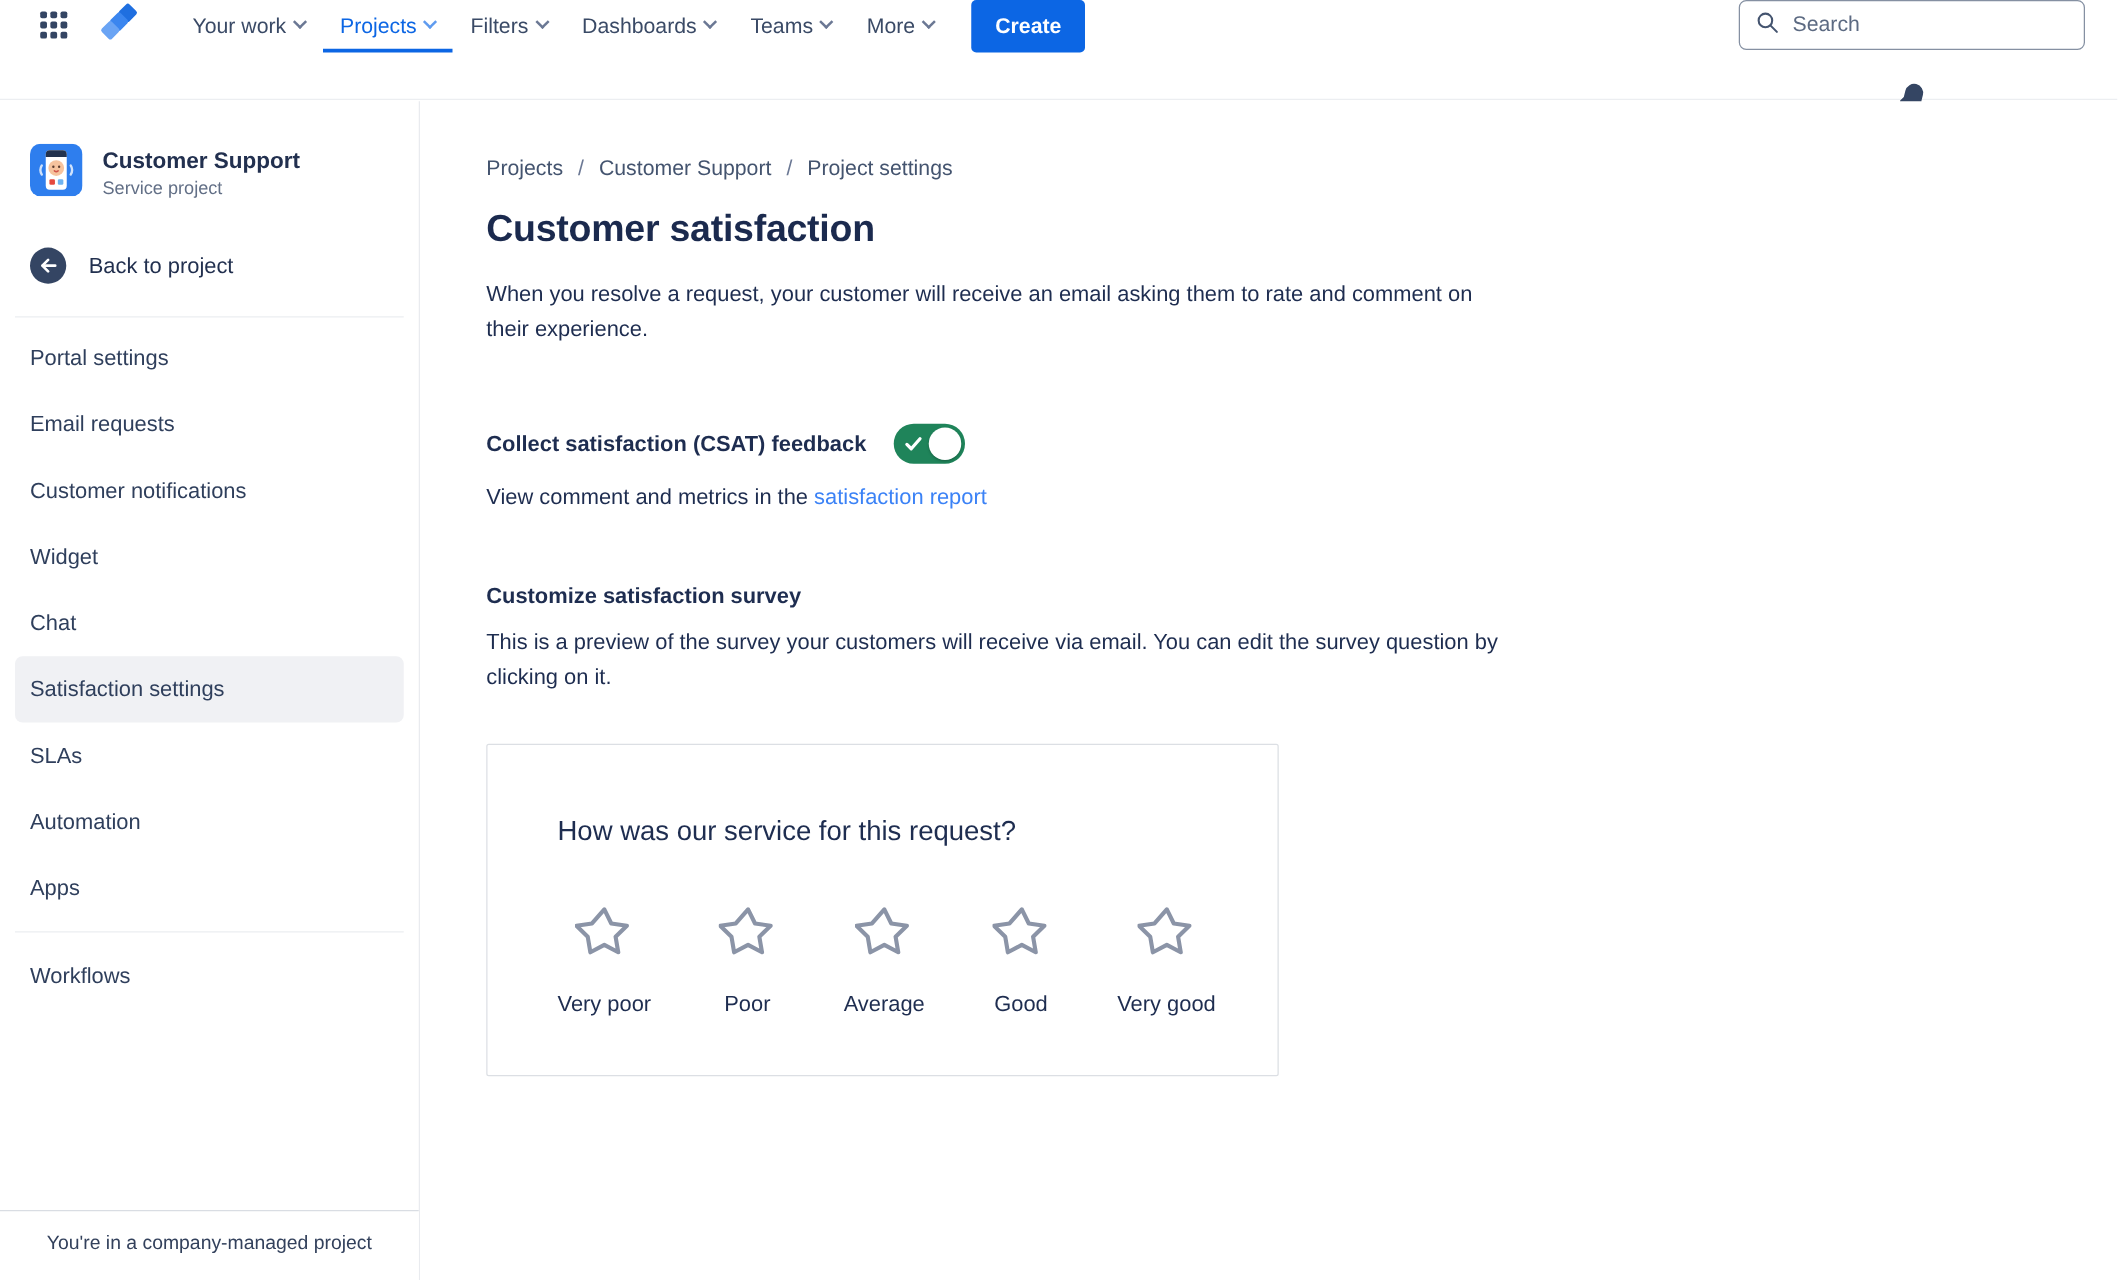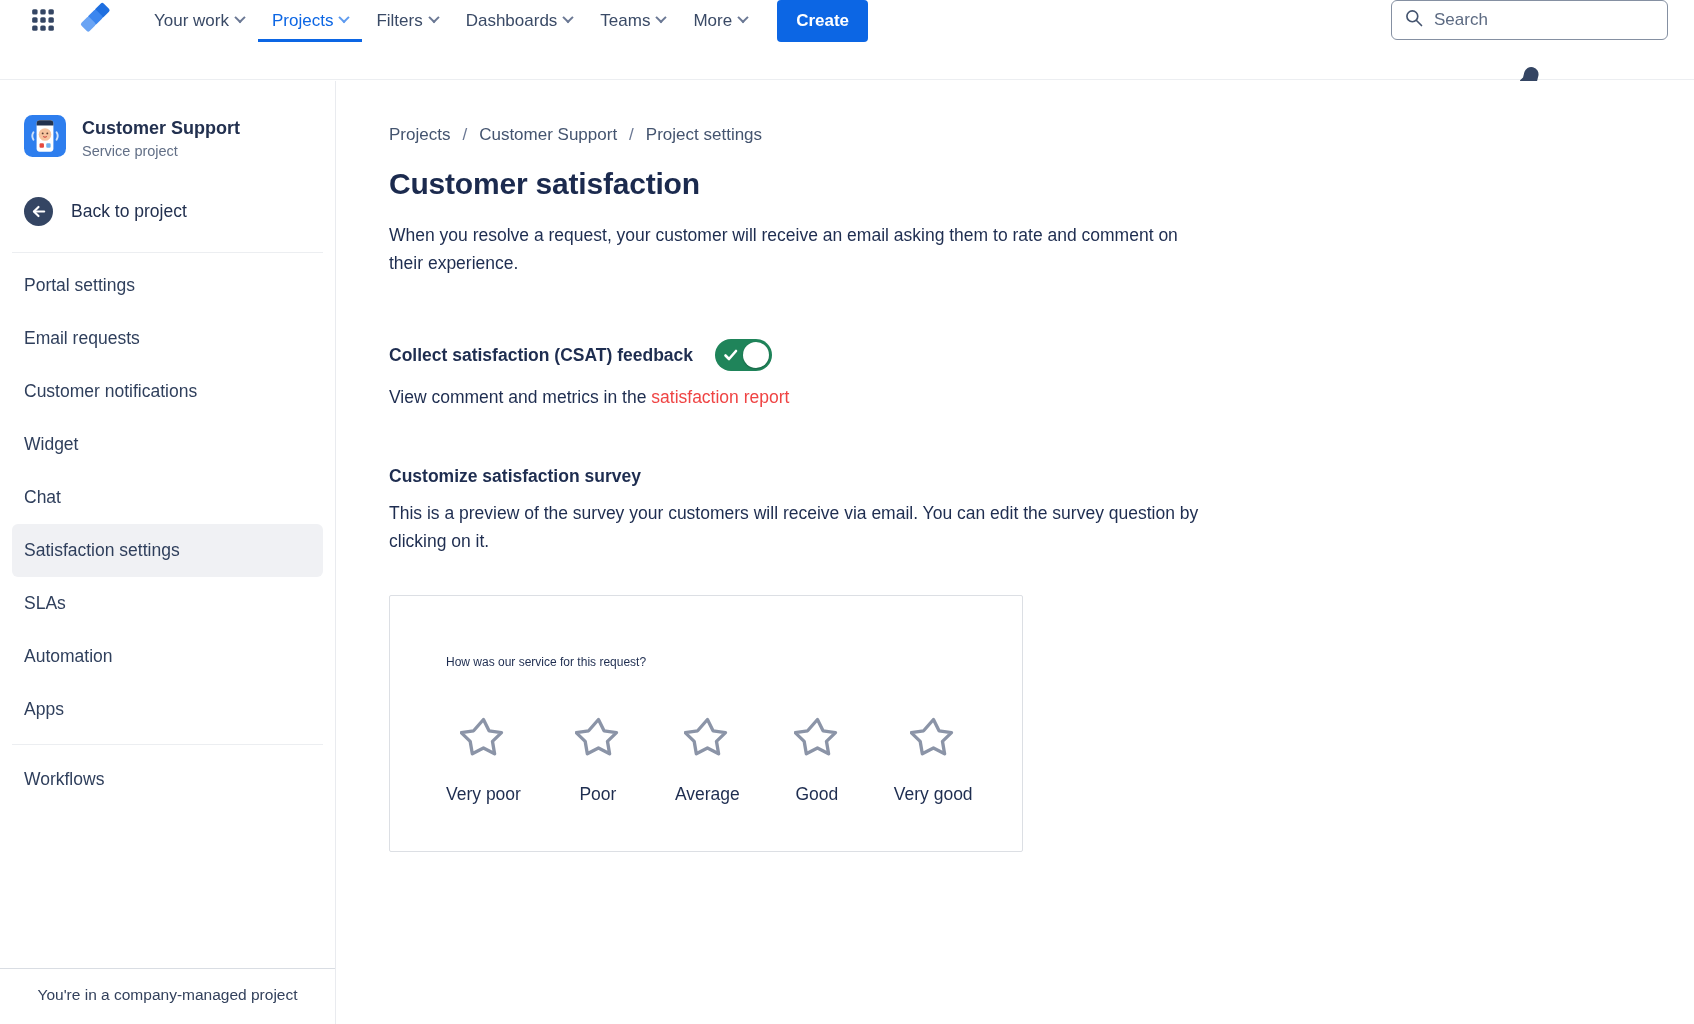--- a/index.html
+++ b/index.html
@@ -67,27 +67,27 @@
     color:#1b2a4e; }
   .intro { margin-top:20px; max-width:800px; font-size:17.5px; line-height:28px; color:#1e2d50; }
   .csat-row { margin-top:62px; display:flex; align-items:center; gap:22px; }
   .csat-label { font-size:17.5px; font-weight:700; color:#1e2d50;text-align:right; }
   .toggle { width:57px; height:32px; border-radius:16px; background:#1f845a; position:relative;
     cursor:pointer; flex:none; }
   .toggle .knob { position:absolute; top:3px; right:3px; width:26px; height:26px;
     border-radius:50%; background:#fff; box-shadow:0 1px 2px rgba(0,0,0,.25); }
   .toggle .tick { position:absolute; left:8px; top:8px; }
   .metrics-line { margin-top:16px; font-size:17.5px; color:#1e2d50; }
-  .link { color:#ef4444; cursor:pointer; text-decoration:none; }
+  .link { color:#3b82f6; cursor:pointer; text-decoration:none; }
   .customize-heading { margin-top:58px; font-size:17.5px; font-weight:700; color:#1e2d50; }
   .customize-desc { margin-top:12px; max-width:830px; font-size:17.5px; line-height:28px;
     color:#1e2d50; }
   .survey-card { margin-top:40px; width:634px; border:1px solid #dcdfe4; border-radius:2px;
     background:#fff; padding:56px 20px 46px 56px; }
-  .survey-question { font-size:12px; color:#1e2d50; cursor:pointer; display:inline-block; }
+  .survey-question { font-size:22px; color:#1e2d50; cursor:pointer; display:inline-block; }
   .ratings { margin-top:44px; display:flex; gap:54px; }
   .rating-col { display:flex; flex-direction:column; align-items:center; gap:20px; cursor:pointer; }
   .rating-label { font-size:17.5px; color:#1e2d50; white-space:nowrap; }
 </style>
 </head>
 <body>
 
 <header class="topnav">
   <div class="topnav-left">
     <button class="icon-btn appswitcher">

